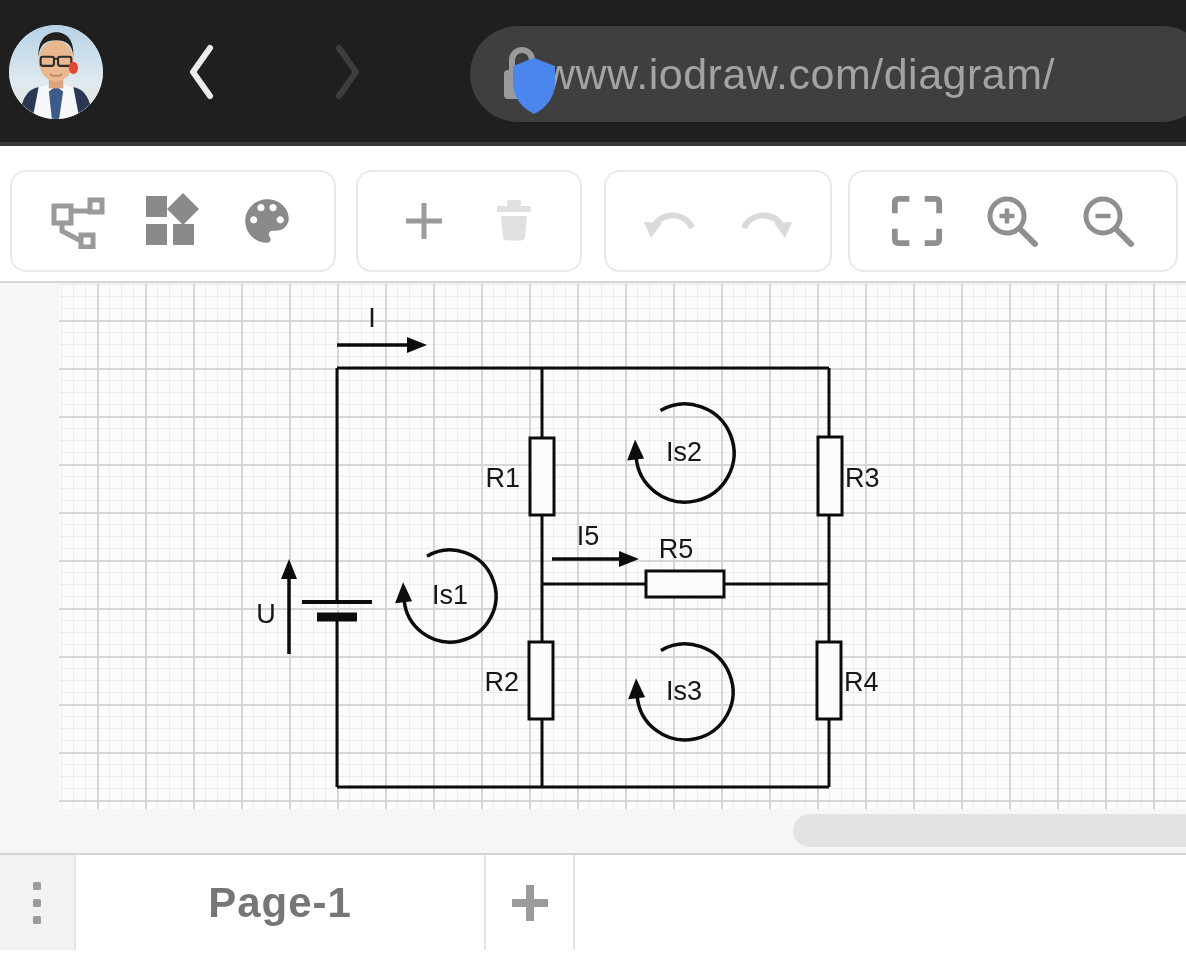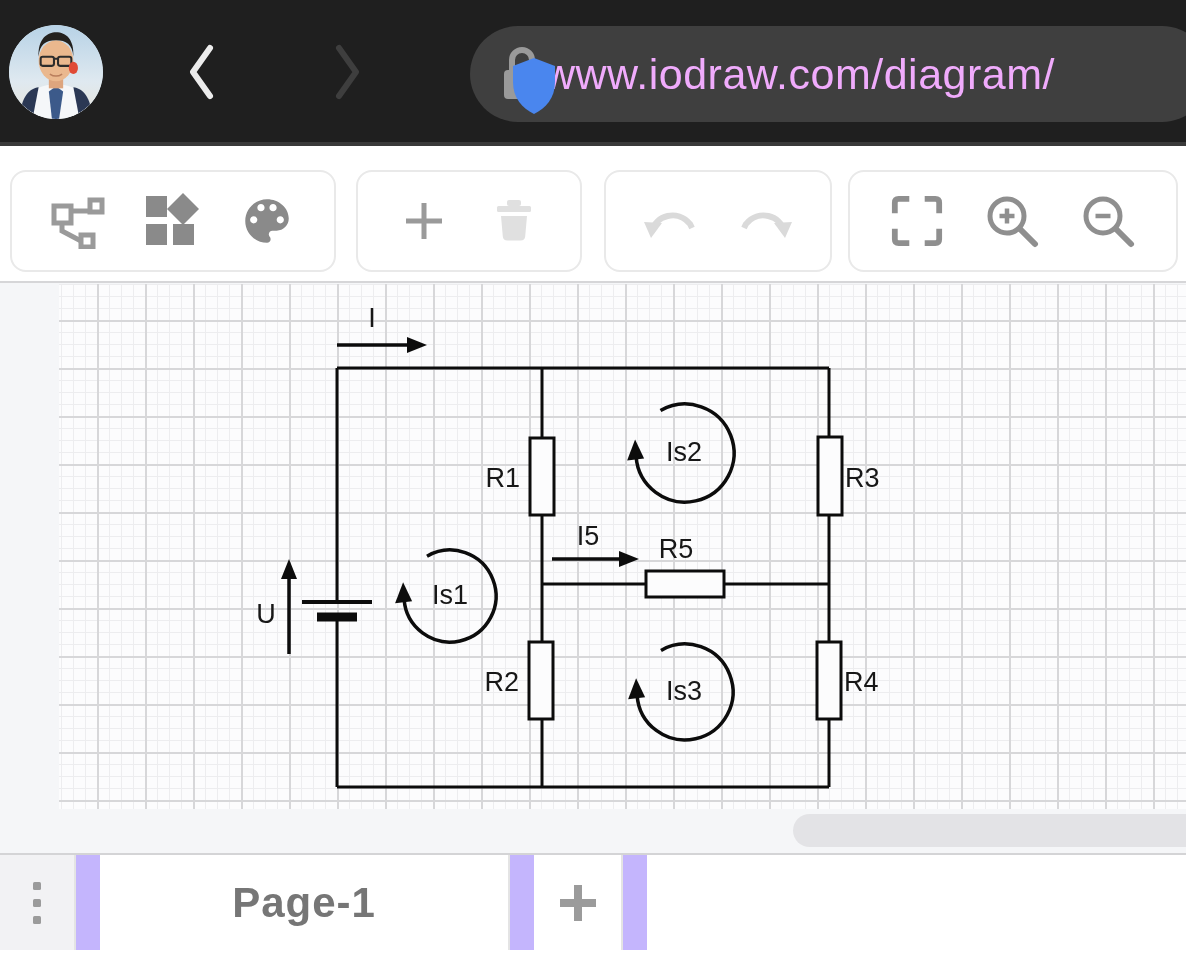--- a/index.html
+++ b/index.html
@@ -8,21 +8,21 @@
 
   
   .topbar { position:relative; height:146px; background:#1f1f1f; border-bottom:4px solid #3a3a3a; overflow:hidden; }
   .avatar { position:absolute; left:9px; top:25px; width:94px; height:94px; border-radius:50%; overflow:hidden; background:#cfe0ec; }
   .nav-btn { position:absolute; top:44px; width:30px; height:56px; background:none; border:none; cursor:pointer; }
   .nav-back { left:185px; }
   .nav-fwd { left:334px; }
   .urlbar { position:absolute; left:470px; top:26px; width:740px; height:96px; border-radius:48px; background:#3f3f3f; }
   .urlbar .lock { position:absolute; left:30px; top:19px; }
   .urlbar .shield { position:absolute; left:43px; top:31px; }
-  .url-text { position:absolute; left:74px; top:0; height:96px; line-height:96px; font-size:43px; letter-spacing:0.5px; color:#f0abfc; white-space:nowrap; }
+  .url-text { position:absolute; left:74px; top:0; height:96px; line-height:96px; font-size:43px; letter-spacing:0.5px; color:#a3a3a3; white-space:nowrap; }
 
   
   .toolbar { position:relative; height:137px; background:#fff; border-bottom:2px solid #d6d6d8; }
   .tgroup { position:absolute; top:24px; height:102px; background:#fff; border:2px solid #e9e9e9; border-radius:16px;
             display:flex; align-items:center; justify-content:space-evenly; }
   .tg-tools   { left:10px;  width:326px; }
   .tg-edit    { left:356px; width:226px; }
   .tg-history { left:604px; width:228px; }
   .tg-view    { left:848px; width:330px; }
   .icon-btn { background:none; border:none; padding:0; display:flex; align-items:center; justify-content:center; cursor:pointer; }
@@ -35,21 +35,21 @@
       linear-gradient(to bottom, #d7d7d9 2px, transparent 2px),
       linear-gradient(to right,  #d7d7d9 2px, transparent 2px),
       linear-gradient(to bottom, #ededef 1px, transparent 1px),
       linear-gradient(to right,  #ededef 1px, transparent 1px);
     background-size:48px 48px, 48px 48px, 12px 12px, 12px 12px;
     background-position:0 36px, 38px 0, 0 0, 2px 0; }
   .diagram-svg { position:absolute; left:0; top:1px; width:1186px; height:569px; }
   .hscroll { position:absolute; left:793px; top:531px; width:410px; height:33px; background:#e3e3e6; border-radius:17px; }
 
   
-  .pagesbar { position:relative; height:97px; background:#c4b5fd; border-top:2px solid #d4d4d6; display:flex;gap:24px; }
+  .pagesbar { position:relative; height:97px; background:#0f172a; border-top:2px solid #d4d4d6; display:flex; }
   .menu-cell { width:76px; background:#f2f2f4; border-right:2px solid #e4e4e4; display:flex; align-items:center; justify-content:center; cursor:pointer; }
   .dots { display:flex; flex-direction:column; gap:9px; }
   .dots i { width:8px; height:8px; background:#9b9b9b; border-radius:1.5px; }
   .page-tab { width:410px; background:#fff; border-right:2px solid #e4e4e4; display:flex; align-items:center; justify-content:center; cursor:pointer; }
   .page-tab span { font-size:42px; font-weight:700; color:#767676; letter-spacing:1px; }
   .add-cell { width:89px; border-right:2px solid #e4e4e4; display:flex; align-items:center; justify-content:center; cursor:pointer; background:#fff; }
   .bar-rest { flex:1; background:#fff; }
 
   svg { display:block; }
 </style>

